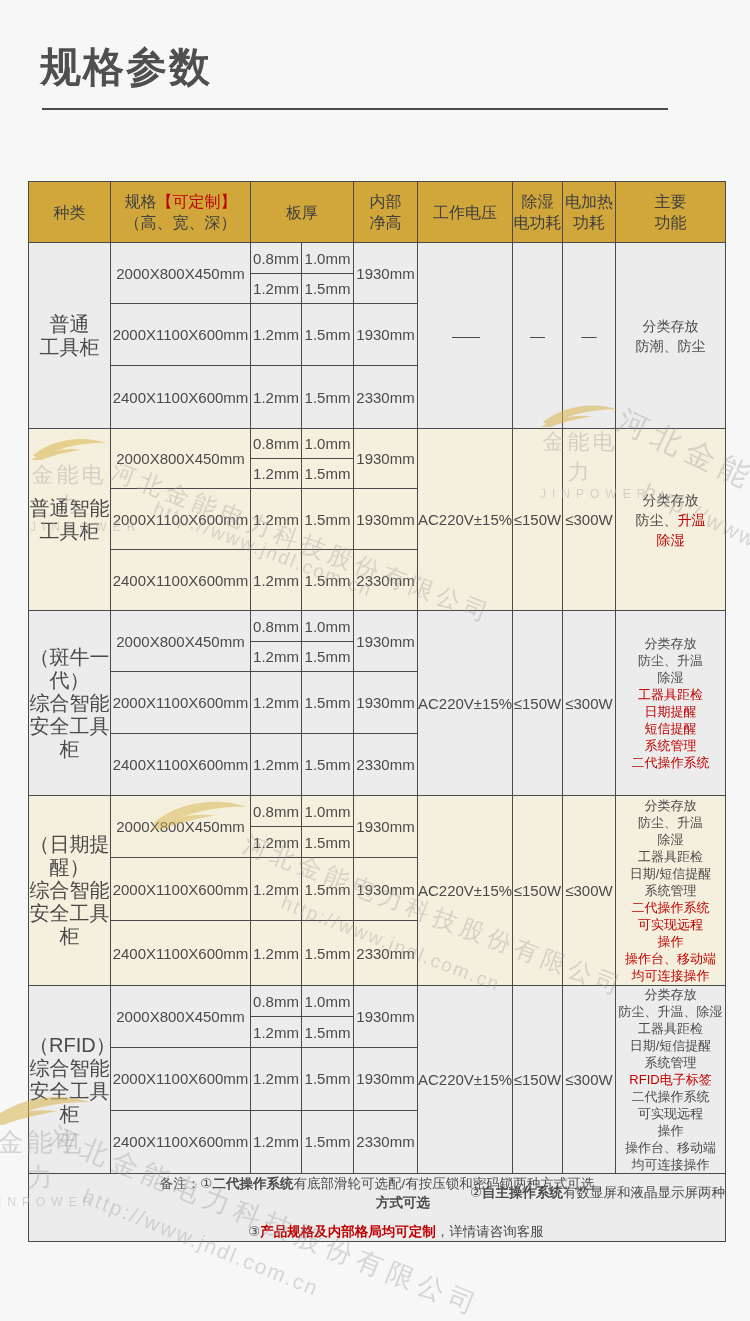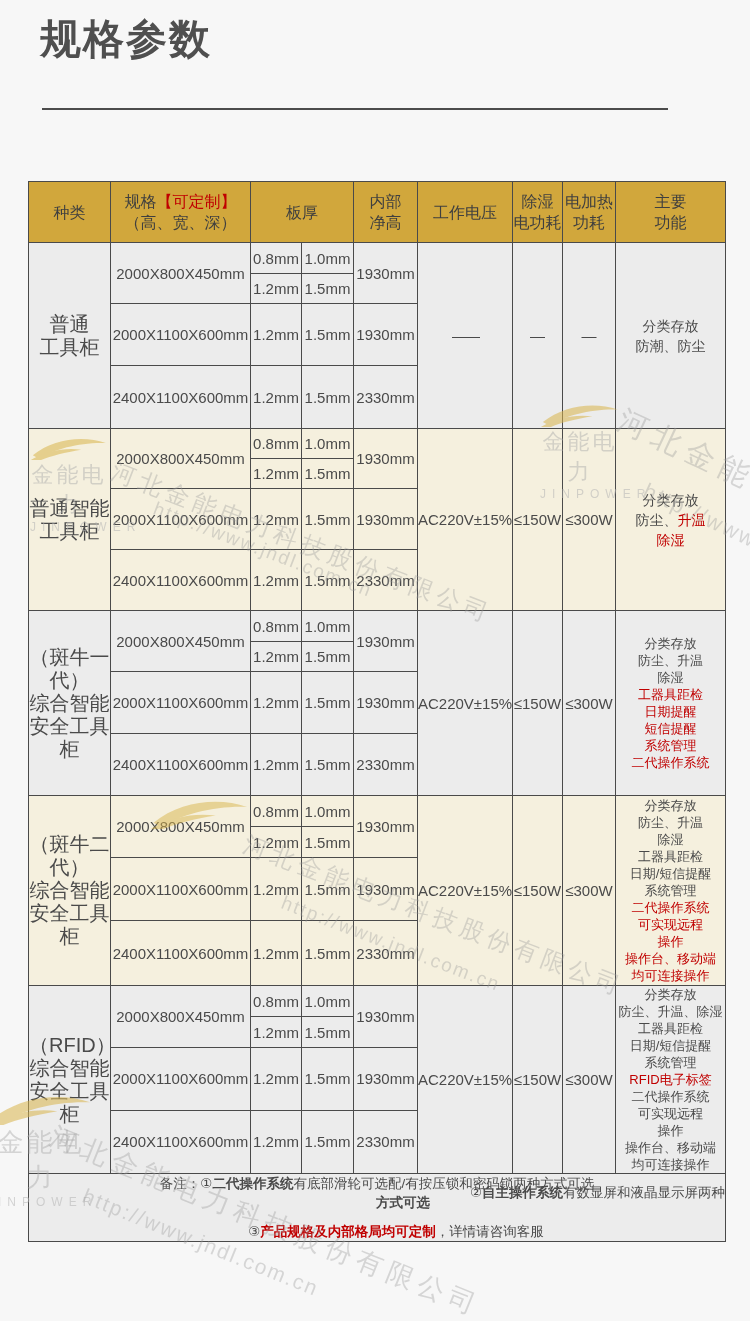--- a/index.html
+++ b/index.html
@@ -1,18 +1,18 @@
 <!DOCTYPE html>
 <html><head>
 <meta charset="utf-8">
 <style>
   html,body{margin:0;padding:0;}
   .page{position:relative;width:750px;height:1321px;background:#f7f7f7;overflow:hidden;
         font-family:"Liberation Sans","DejaVu Sans",sans-serif;color:#4a4a4a;}
-  .page-title{position:absolute;left:40px;top:12px;font-size:41px;font-weight:bold;
+  .page-title{position:absolute;left:40px;top:40px;font-size:41px;font-weight:bold;
         color:#4f4f4f;letter-spacing:2px;}
   .title-underline{position:absolute;left:42px;top:108px;width:626px;height:2px;background:#4c4c4c;}
 
   .spec-table-wrap{position:absolute;left:28px;top:181px;width:697px;z-index:2;}
   table.spec{border-collapse:collapse;table-layout:fixed;width:697px;}
   table.spec th,table.spec td{border:1px solid #4a4a4a;text-align:center;vertical-align:middle;
         padding:0;overflow:hidden;}
   thead th{background:#d1a73c;font-weight:normal;font-size:16px;line-height:21px;color:#3f3f3f;}
   tbody.gray td{background:#ececec;}
   tbody.beige td{background:#f5f0de;}
@@ -218,21 +218,21 @@
           <td class="spec-cell">2400X1100X600mm</td>
           <td class="val">1.2mm</td>
           <td class="val">1.5mm</td>
           <td class="val">2330mm</td>
         </tr>
       </tbody>
 
       <tbody class="beige">
         <tr class="h31">
           <td class="type" rowspan="4">
-            <div>（斑牛二代）</div>
+            <div>（日期提醒）</div>
               <div>综合智能</div>
               <div>安全工具柜</div>
           </td>
           <td class="spec-cell" rowspan="2">2000X800X450mm</td>
           <td class="val">0.8mm</td>
           <td class="val">1.0mm</td>
           <td class="val" rowspan="2">1930mm</td>
           <td class="volt" rowspan="4">AC220V±15%</td>
           <td class="val" rowspan="4">≤150W</td>
           <td class="val" rowspan="4">≤300W</td>

